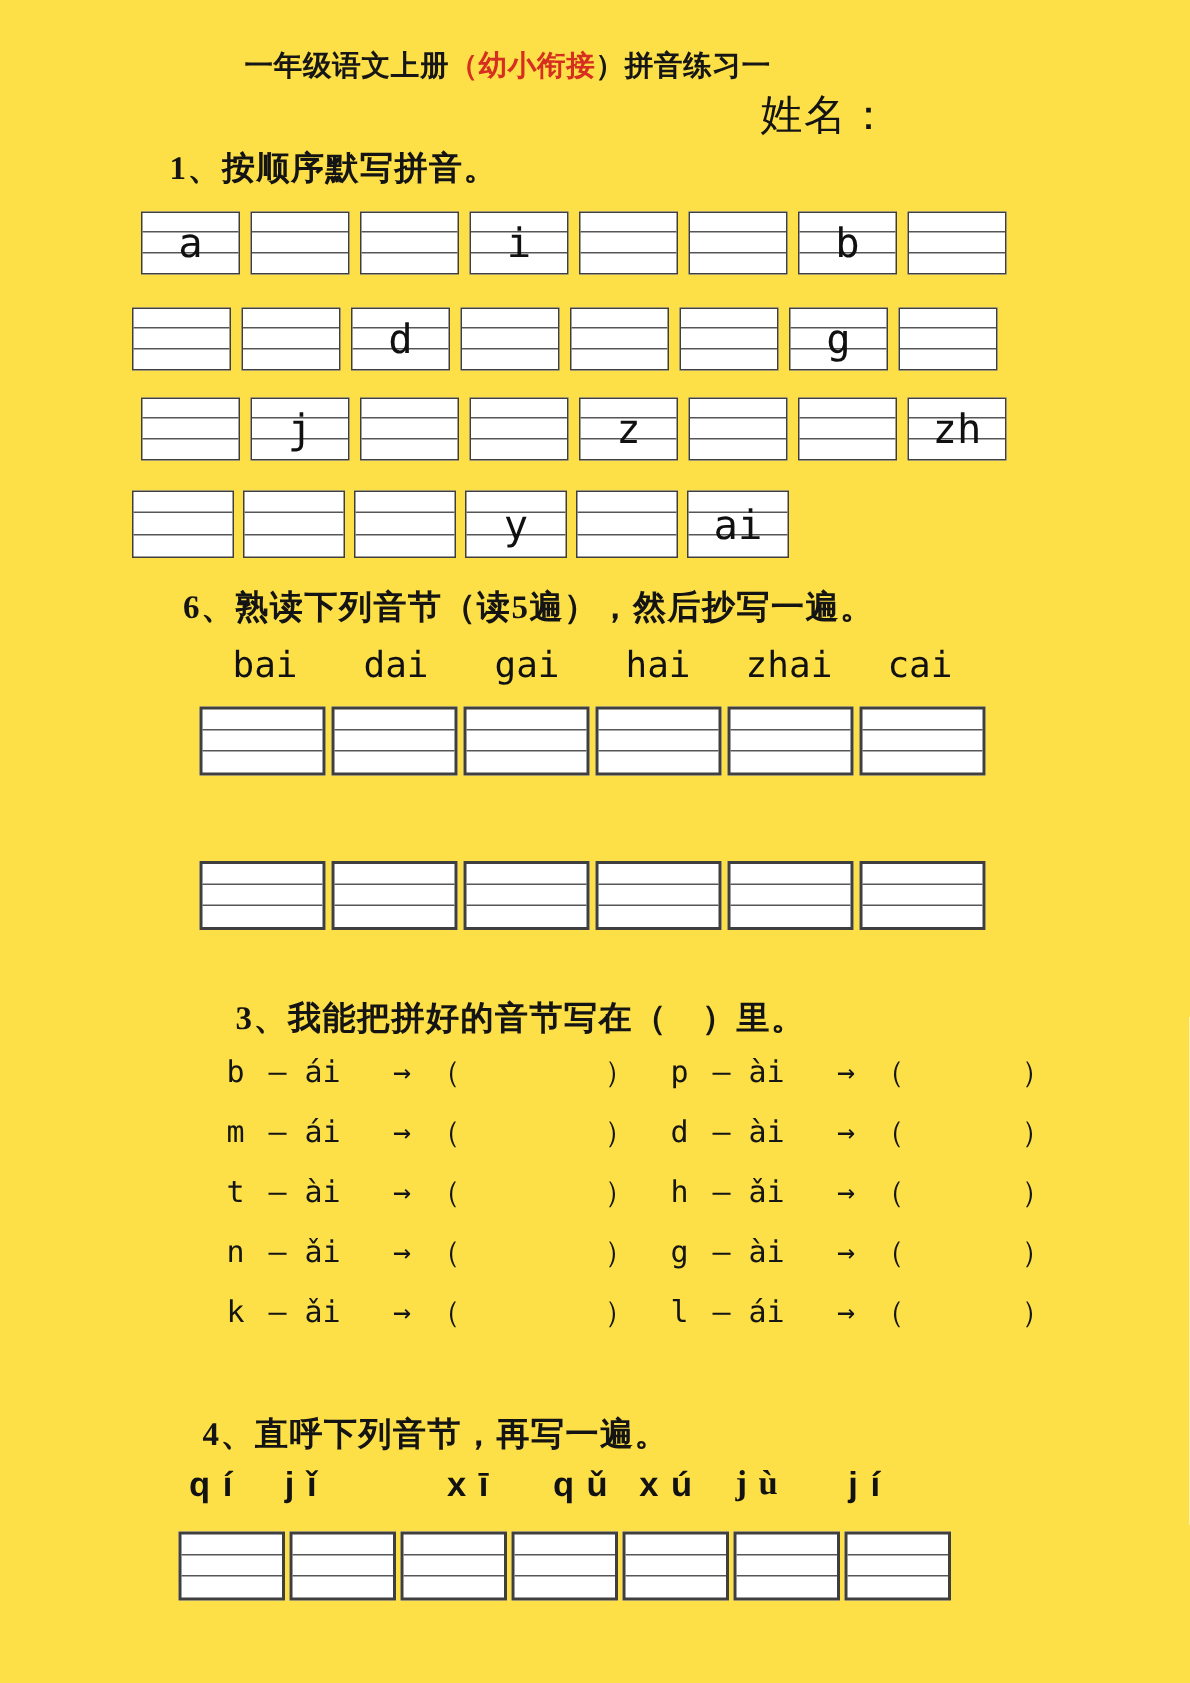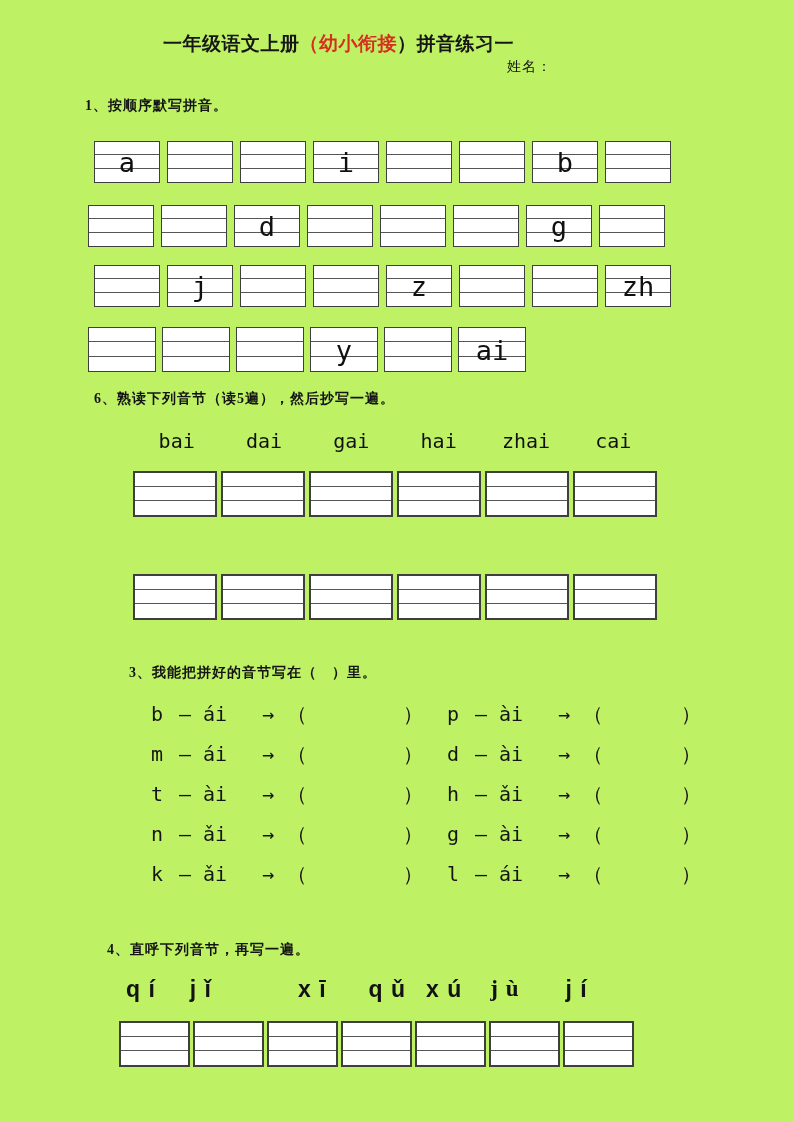--- a/index.html
+++ b/index.html
@@ -1,41 +1,41 @@
 <!DOCTYPE html>
 <html><head>
 <meta charset="utf-8">
 <style>
   html,body{margin:0;padding:0;background:#ffffff;}
   .page{
     position:relative;
     width:793px;height:1122px;
-    background:#bef264;
+    background:#fde047;
     overflow:hidden;
     font-family:"Liberation Serif", serif;
     color:#1a1a1a;
   }
 
   
   .title{
     position:absolute;left:163px;top:31px;
     font-family:"Liberation Sans", sans-serif;
     font-weight:bold;font-size:19px;letter-spacing:0.5px;
     color:#161616;white-space:nowrap;
   }
   .name-label{
     position:absolute;left:507px;top:58px;
-    font-size:14px;font-weight:500;letter-spacing:1px;
+    font-size:28px;font-weight:500;letter-spacing:1px;
     color:#141414;
   }
   .sec-header{
     position:absolute;
     font-family:"Liberation Serif", serif;
-    font-weight:600;font-size:14px;letter-spacing:1px;
-    color:#141414;white-space:nowrap;
+    font-weight:600;font-size:22px;letter-spacing:1px;
+    color:#141414;white-space:nowrap;margin-left:28px;
   }
   #h1{left:85px;top:97px;}
   #h2{left:94px;top:390px;}
   #h3{left:129px;top:664px;}
   #h4{left:107px;top:941px;}
 
   
   .grid{position:absolute;display:flex;gap:var(--gap);}
   .cell{
     position:relative;box-sizing:border-box;
@@ -60,21 +60,21 @@
   #g1r3{left:94px;top:265px;--w:66px;--h:42px;--gap:7px;}
   #g1r4{left:88px;top:327px;--w:68px;--h:45px;--gap:6px;}
   #g2r1{left:133px;top:471px;--w:84px;--h:46px;--gap:4px;}
   #g2r2{left:133px;top:574px;--w:84px;--h:46px;--gap:4px;}
   #g4  {left:119px;top:1021px;--w:71px;--h:46px;--gap:3px;}
 
   
   .syl-row{
     position:absolute;left:133px;width:524px;display:flex;
     font-family:"DejaVu Sans Mono", monospace;
-    font-size:20px;font-weight:500;color:#111;
+    font-size:24px;font-weight:500;color:#111;
   }
   #syl1{top:429px;}
   #syl2{top:532px;}
   .syl{flex:1;text-align:center;}
 
   
   .combo-col{position:absolute;top:702px;}
   #combo-left{left:151px;}
   #combo-right{left:447px;}
   .combo-row{

